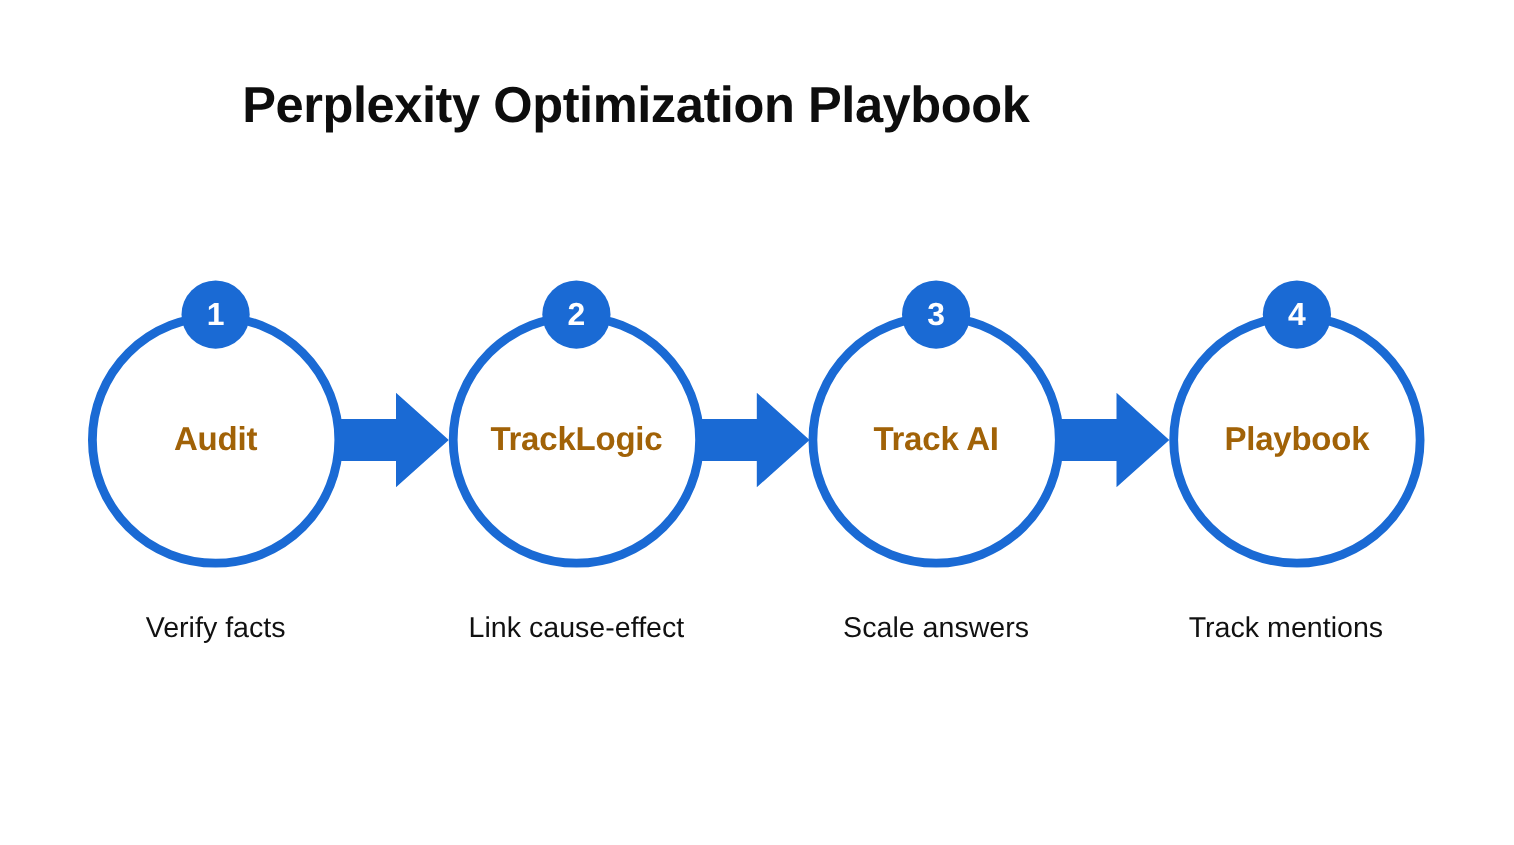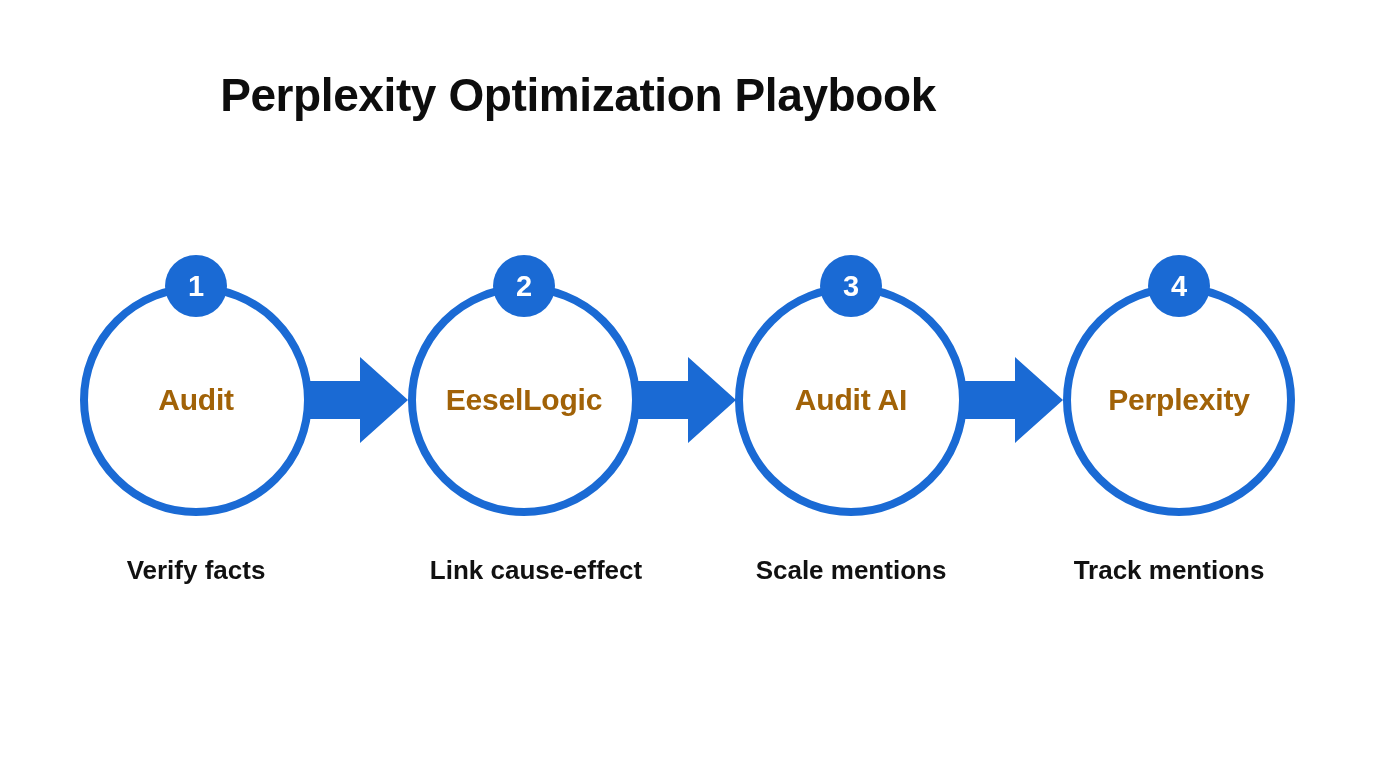--- a/index.html
+++ b/index.html
@@ -109,21 +109,21 @@
     z-index: 3;
   }
 
   
   .caption {
     position: absolute;
     top: 552px;
     width: 320px;
     text-align: center;
     font-size: 26px;
-    font-weight: bold;
+    font-weight: normal;
     color: #111111;
     line-height: 36px;
     white-space: nowrap;
   }
 
   
   .arrow {
     position: absolute;
     top: 357px;      
     width: 100px;
@@ -152,50 +152,50 @@
     <div class="arrow" style="left:308px;">
       <svg width="100" height="86" viewBox="0 0 100 86" xmlns="http://www.w3.org/2000/svg">
         <polygon points="0,24 52,24 52,0 100,43 52,86 52,62 0,62" fill="#1a6ad4"></polygon>
       </svg>
     </div>
 
     <div class="step" style="left:408px;">
       <div class="ring"></div>
       <div class="badge">2</div>
       <div class="circle-label">
-        <span class="l1">Eesel</span>
+        <span class="l1">Track</span>
         <span class="l2">Logic</span>
       </div>
     </div>
-    <div class="caption" style="left:376px;">Link cause-effect</div>
+    <div class="caption" style="left:364px;">Link cause-effect</div>
 
     <div class="arrow" style="left:636px;">
       <svg width="100" height="86" viewBox="0 0 100 86" xmlns="http://www.w3.org/2000/svg">
         <polygon points="0,24 52,24 52,0 100,43 52,86 52,62 0,62" fill="#1a6ad4"></polygon>
       </svg>
     </div>
 
     <div class="step" style="left:735px;">
       <div class="ring"></div>
       <div class="badge">3</div>
       <div class="circle-label">
-        <span class="l2">Audit AI</span>
-      </div>
-    </div>
-    <div class="caption" style="left:691px;">Scale mentions</div>
+        <span class="l2">Track AI</span>
+      </div>
+    </div>
+    <div class="caption" style="left:691px;">Scale answers</div>
 
     <div class="arrow" style="left:963px;">
       <svg width="100" height="86" viewBox="0 0 100 86" xmlns="http://www.w3.org/2000/svg">
         <polygon points="0,24 52,24 52,0 100,43 52,86 52,62 0,62" fill="#1a6ad4"></polygon>
       </svg>
     </div>
 
     <div class="step" style="left:1063px;">
       <div class="ring"></div>
       <div class="badge">4</div>
       <div class="circle-label">
-        <span class="l2">Perplexity</span>
+        <span class="l2">Playbook</span>
       </div>
     </div>
     <div class="caption" style="left:1009px;">Track mentions</div>
 
   </div>
 </div>
 
 </body></html>

